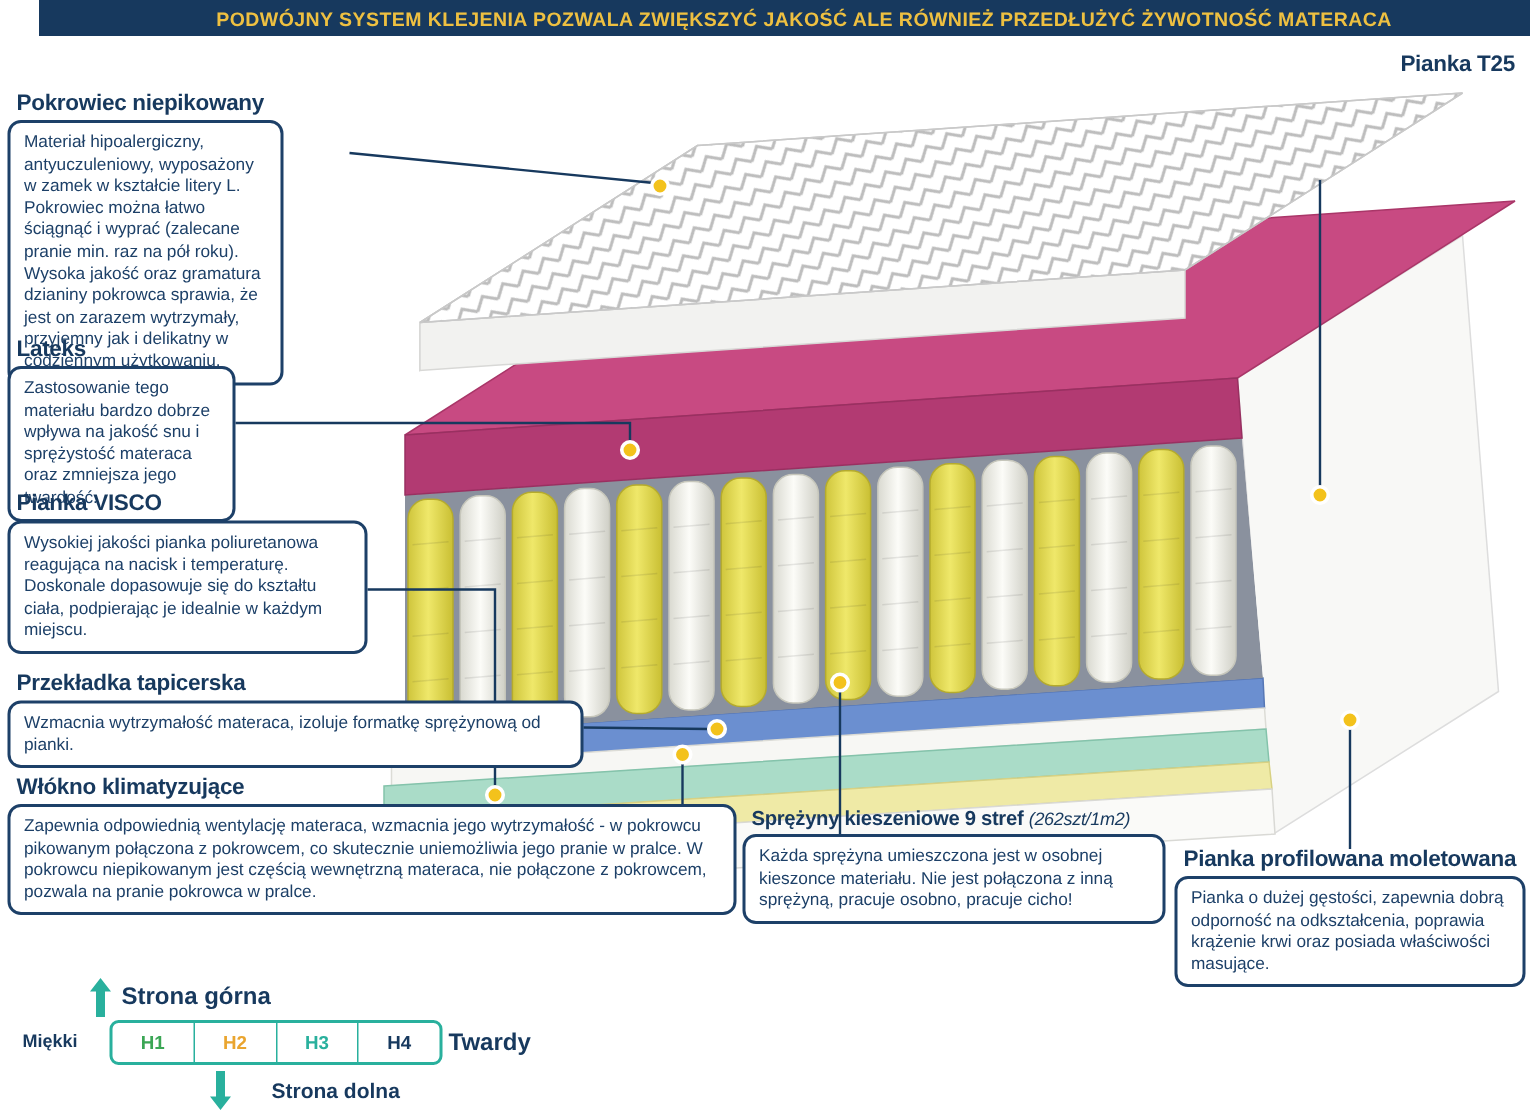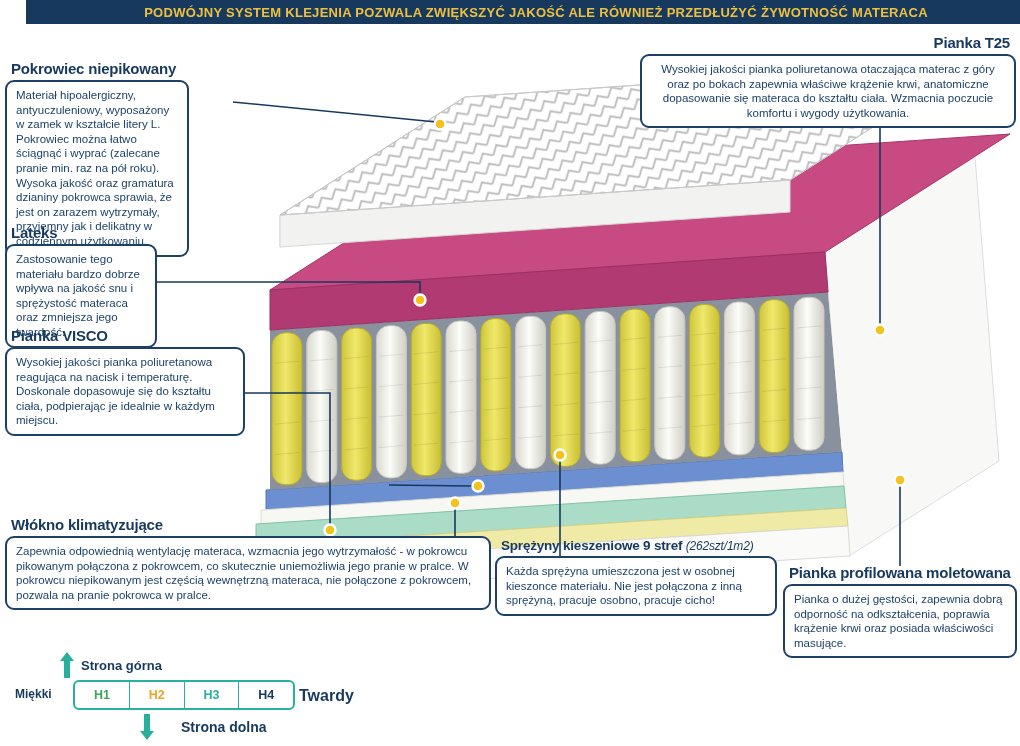--- a/index.html
+++ b/index.html
@@ -16,21 +16,21 @@
   .callout h3{margin:0 0 3px 6px;font-size:15px;color:#17395e;font-weight:bold;letter-spacing:-.2px;}
   .callout .box{border:2px solid #1d4068;border-radius:9px;background:#fff;
     padding:6px 9px;color:#1d4068;font-size:11.5px;line-height:1.27;}
   .callout.t25 h3{text-align:right;margin:0 6px 3px 0;}
   .callout.t25 .box{text-align:center;}
   .callout.sprezyny h3{font-size:13.5px;}
   .callout.sprezyny h3 .nrm{font-weight:normal;font-size:12px;font-style:italic;}
 
   .scale{position:absolute;left:15px;top:652px;width:340px;z-index:2;color:#17395e;}
   .scale .row1{display:flex;align-items:center;gap:6px;margin-left:44px;height:26px;}
-  .scale .row1 .lbl{font-size:13px;font-weight:bold;}
+  .scale .row1 .lbl{font-size:16px;font-weight:bold;}
   .scale .rowbar{position:relative;height:32px;margin-top:2px;}
   .scale .soft{position:absolute;left:0;top:7px;font-size:12px;font-weight:bold;}
   .scale .hard{position:absolute;left:284px;top:7px;font-size:16px;font-weight:bold;}
   .scale .bar{position:absolute;left:58px;top:0;width:218px;height:26px;border:2px solid #29b09d;
     border-radius:6px;display:flex;overflow:hidden;background:#fff;}
   .scale .cell{flex:1;display:flex;align-items:center;justify-content:center;
     font-size:12.5px;font-weight:bold;border-left:1px solid #29b09d;}
   .scale .cell:first-child{border-left:none;}
   .scale .row3{display:flex;align-items:center;gap:6px;margin-left:124px;margin-top:2px;height:26px;}
   .scale .row3 .lbl{font-size:14px;font-weight:bold;padding-left:20px;}
@@ -197,29 +197,32 @@
   <div class="callout" style="left:5px;top:224px;width:152px;">
     <h3>Lateks</h3>
     <div class="box">Zastosowanie tego materiału bardzo dobrze wpływa na jakość snu i sprężystość materaca oraz zmniejsza jego twardość.</div>
   </div>
 
   <div class="callout" style="left:5px;top:327px;width:240px;">
     <h3>Pianka VISCO</h3>
     <div class="box">Wysokiej jakości pianka poliuretanowa reagująca na nacisk i temperaturę. Doskonale dopasowuje się do kształtu ciała, podpierając je idealnie w każdym miejscu.</div>
   </div>
 
+  <div class="callout" style="left:5px;top:447px;width:384px;">
+    <h3>Przekładka tapicerska</h3>
+    <div class="box">Wzmacnia wytrzymałość materaca, izoluje formatkę sprężynową od pianki.</div>
+  </div>
 
   <div class="callout" style="left:5px;top:516px;width:486px;">
     <h3>Włókno klimatyzujące</h3>
     <div class="box">Zapewnia odpowiednią wentylację materaca, wzmacnia jego wytrzymałość - w pokrowcu pikowanym połączona z pokrowcem, co skutecznie uniemożliwia jego pranie w pralce. W pokrowcu niepikowanym jest częścią wewnętrzną materaca, nie połączone z pokrowcem, pozwala na pranie pokrowca w pralce.</div>
   </div>
 
   <div class="callout t25" style="left:640px;top:34px;width:376px;">
     <h3>Pianka T25</h3>
-    <div class="box">Wysokiej jakości pianka poliuretanowa otaczająca materac z góry oraz po bokach zapewnia właściwe krążenie krwi, anatomiczne dopasowanie się materaca do kształtu ciała. Wzmacnia poczucie komfortu i wygody użytkowania.</div>
   </div>
 
   <div class="callout sprezyny" style="left:495px;top:538px;width:282px;">
     <h3><span>Sprężyny kieszeniowe 9 stref</span>
       <span class="nrm">(262szt/1m2)</span></h3>
     <div class="box">Każda sprężyna umieszczona jest w osobnej kieszonce materiału. Nie jest połączona z inną sprężyną, pracuje osobno, pracuje cicho!</div>
   </div>
 
   <div class="callout" style="left:783px;top:564px;width:234px;">
     <h3>Pianka profilowana moletowana</h3>

